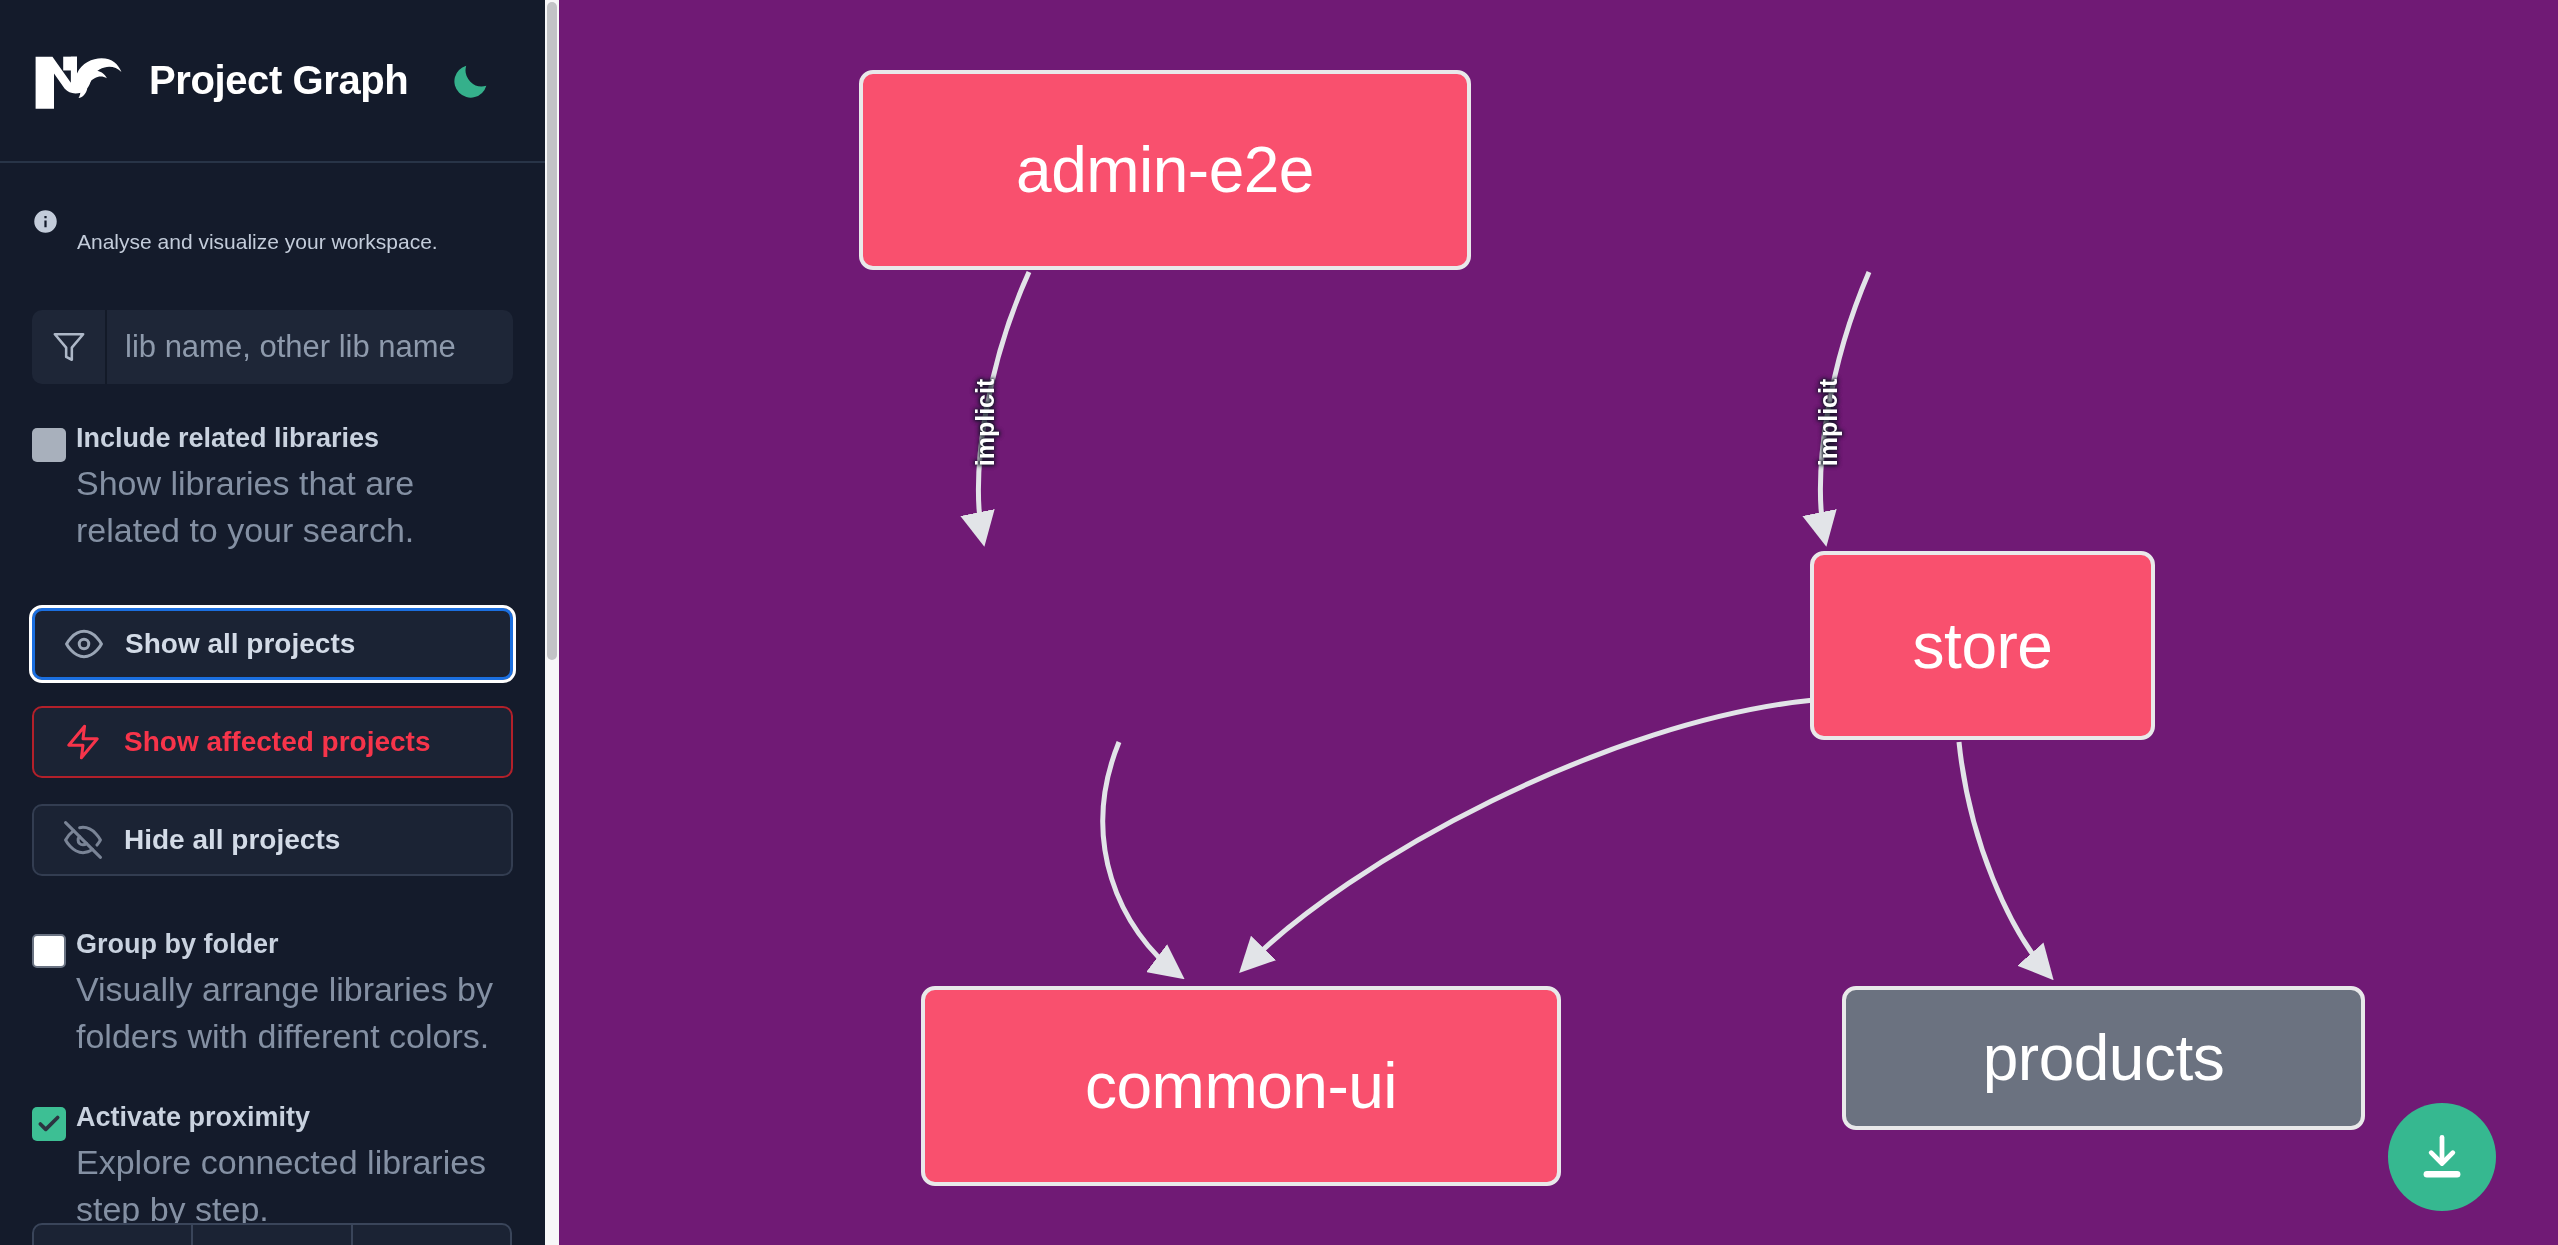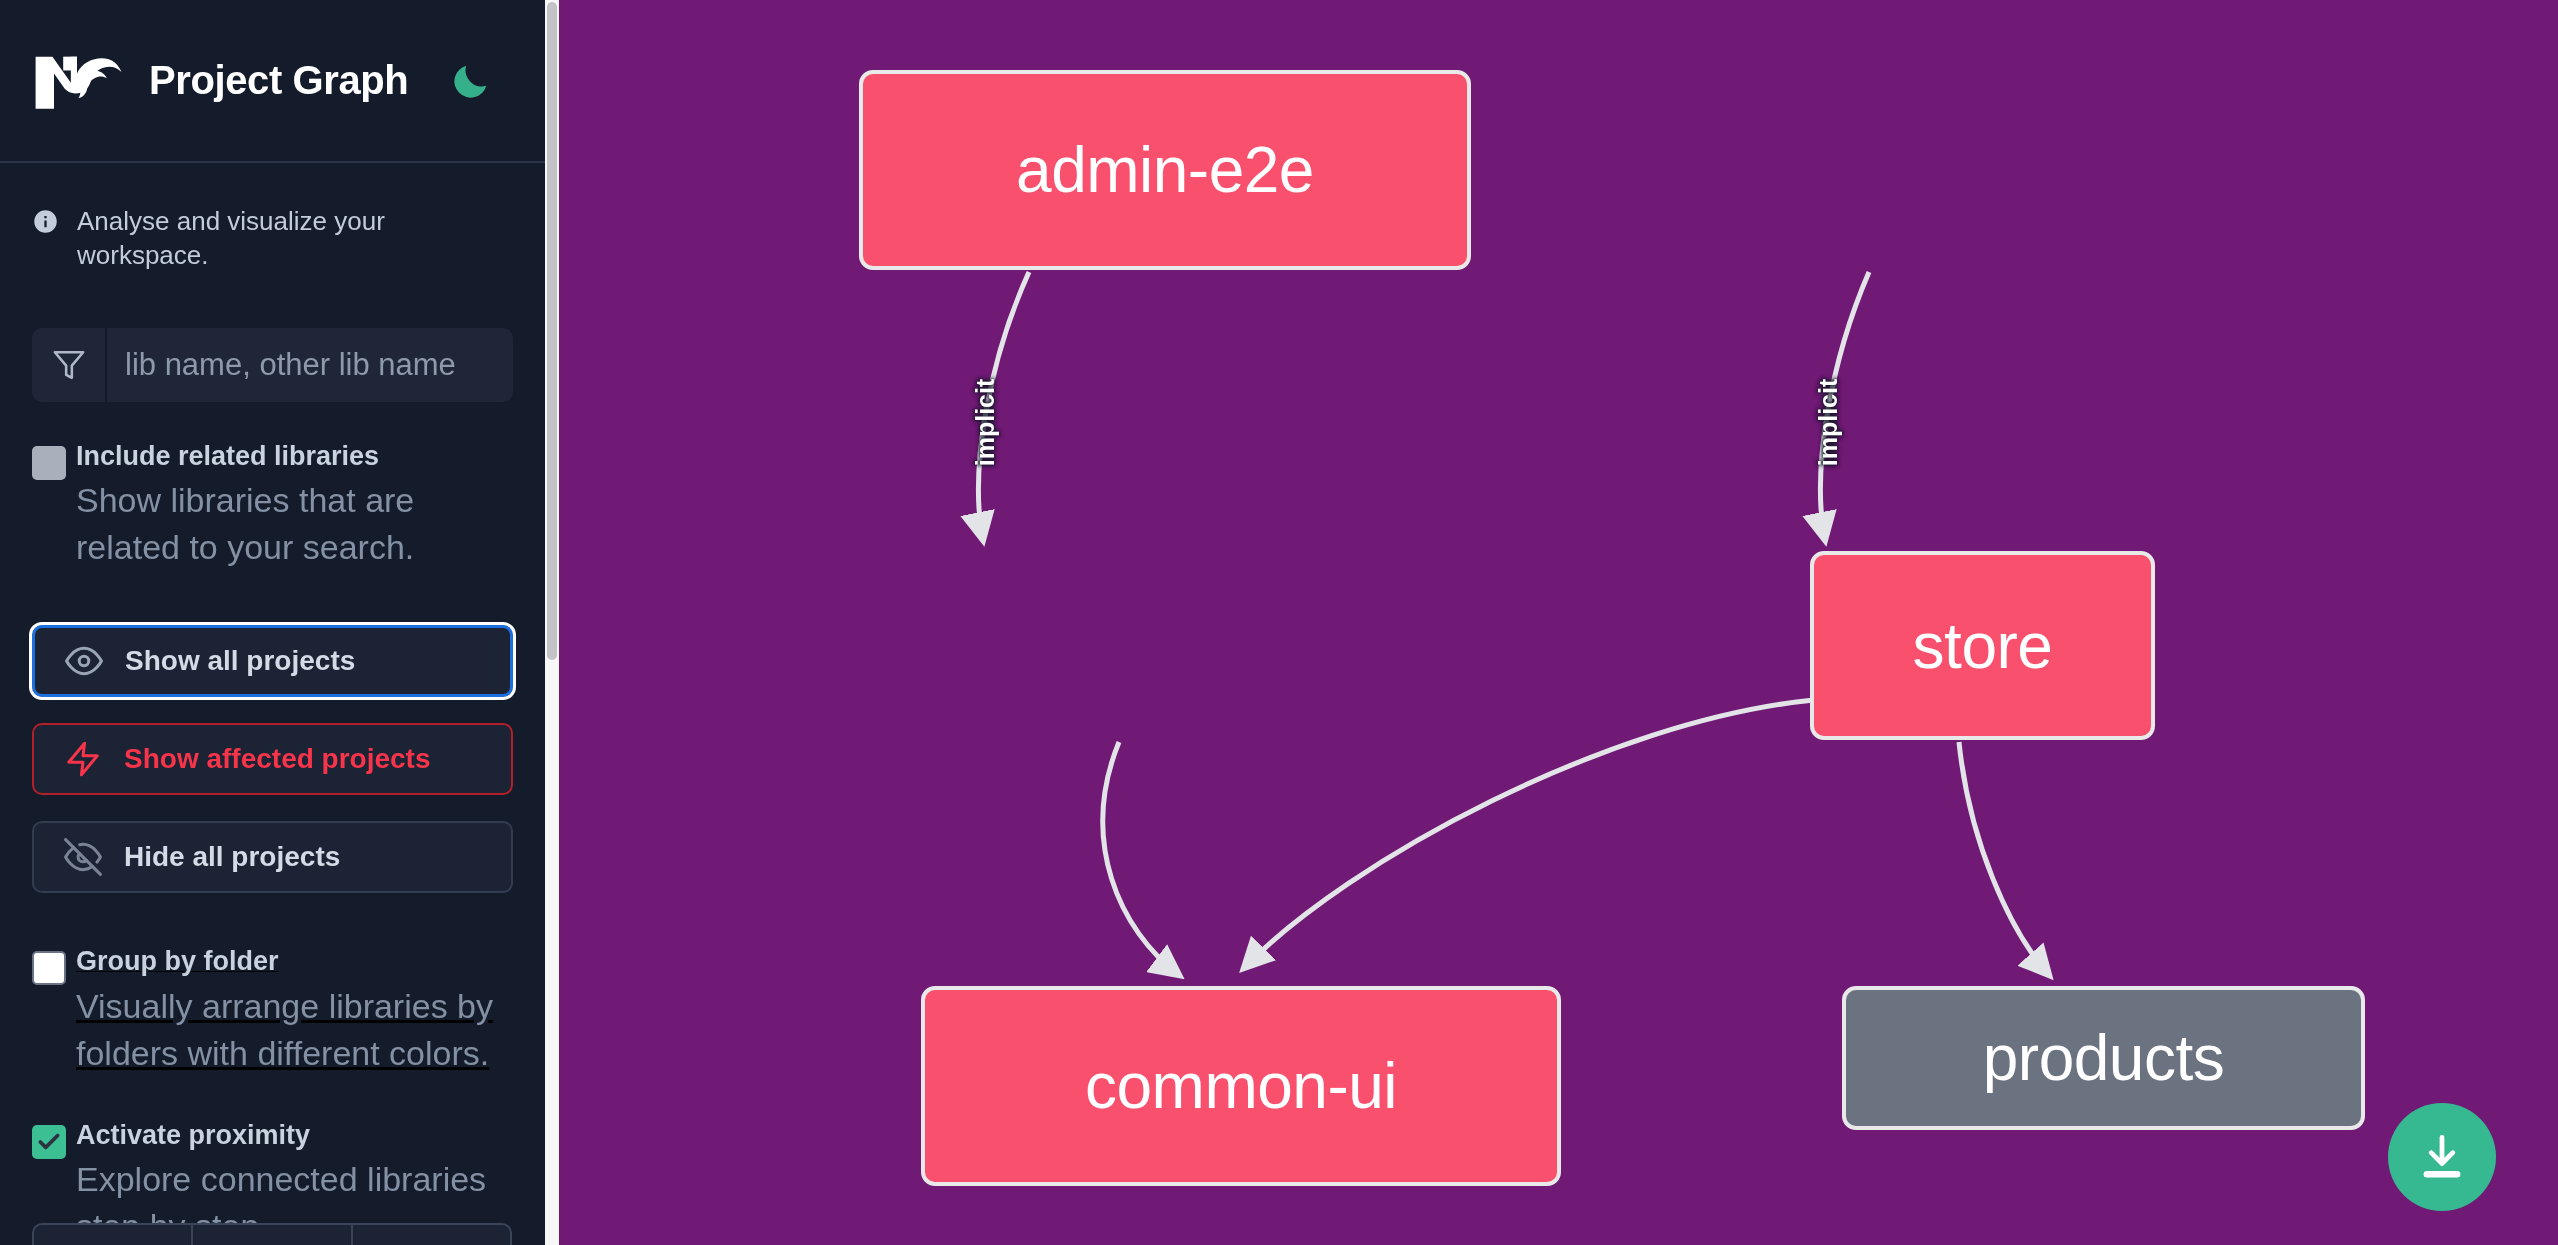--- a/index.html
+++ b/index.html
@@ -35,21 +35,21 @@
   }
   .moon-btn { margin-left: 40px; width: 46px; height: 46px; cursor: pointer; }
 
   .sb-body { padding: 0 32px; }
 
   .analyse-row {
     display: flex; align-items: flex-start; gap: 18px;
     padding-top: 42px;
   }
   .info-icon { width: 27px; height: 27px; flex: 0 0 27px; margin-top: 3px; }
-  .analyse-text { font-size: 26px; color: #C3CCDA; line-height: 1.3; }
+  .analyse-text { font-size: 21px; color: #C3CCDA; line-height: 1.3; margin-top: 23px; }
 
   .search-wrap {
     margin-top: 55px;
     display: flex; align-items: stretch;
     height: 74px;
     background: #1E2637;
     border-radius: 10px;
     overflow: hidden;
   }
   .search-icon-box {
@@ -213,21 +213,21 @@
           </div>
           <div class="gbtn plain">
             <svg viewBox="0 0 24 24" fill="none" stroke="#7A8496" stroke-width="1.9" stroke-linecap="round" stroke-linejoin="round">
               <path d="M17.94 17.94A10.07 10.07 0 0 1 12 20c-7 0-11-8-11-8a18.45 18.45 0 0 1 5.06-5.94M9.9 4.24A9.12 9.12 0 0 1 12 4c7 0 11 8 11 8a18.5 18.5 0 0 1-2.16 3.19m-6.72-1.07a3 3 0 1 1-4.24-4.24"></path>
               <line x1="1" y1="1" x2="23" y2="23"></line>
             </svg>
             <span>Hide all projects</span>
           </div>
         </div>
 
-        <div class="opt-block" style="margin-top:52px;text-decoration:underline;">
+        <div class="opt-block" style="margin-top:52px;">
           <span class="chk white"></span>
           <span class="opt-texts">
             <span class="opt-title">Group by folder</span>
             <div class="opt-desc">Visually arrange libraries by folders with different colors.</div>
           </span>
         </div>
 
         <div class="opt-block" style="margin-top:42px;">
           <span class="chk green">
             <svg viewBox="0 0 24 24" fill="none" stroke="#2C3340" stroke-width="3.4" stroke-linecap="round" stroke-linejoin="round">

